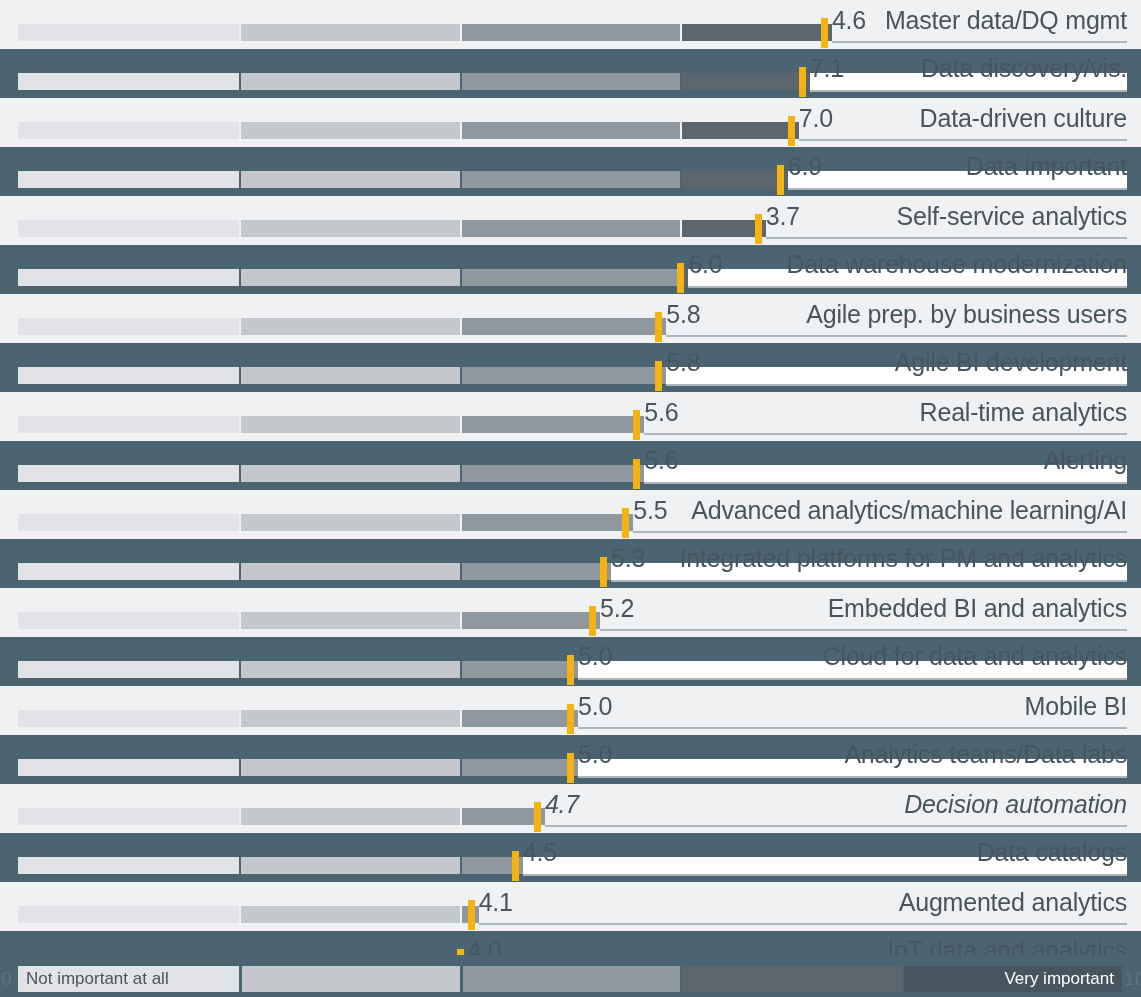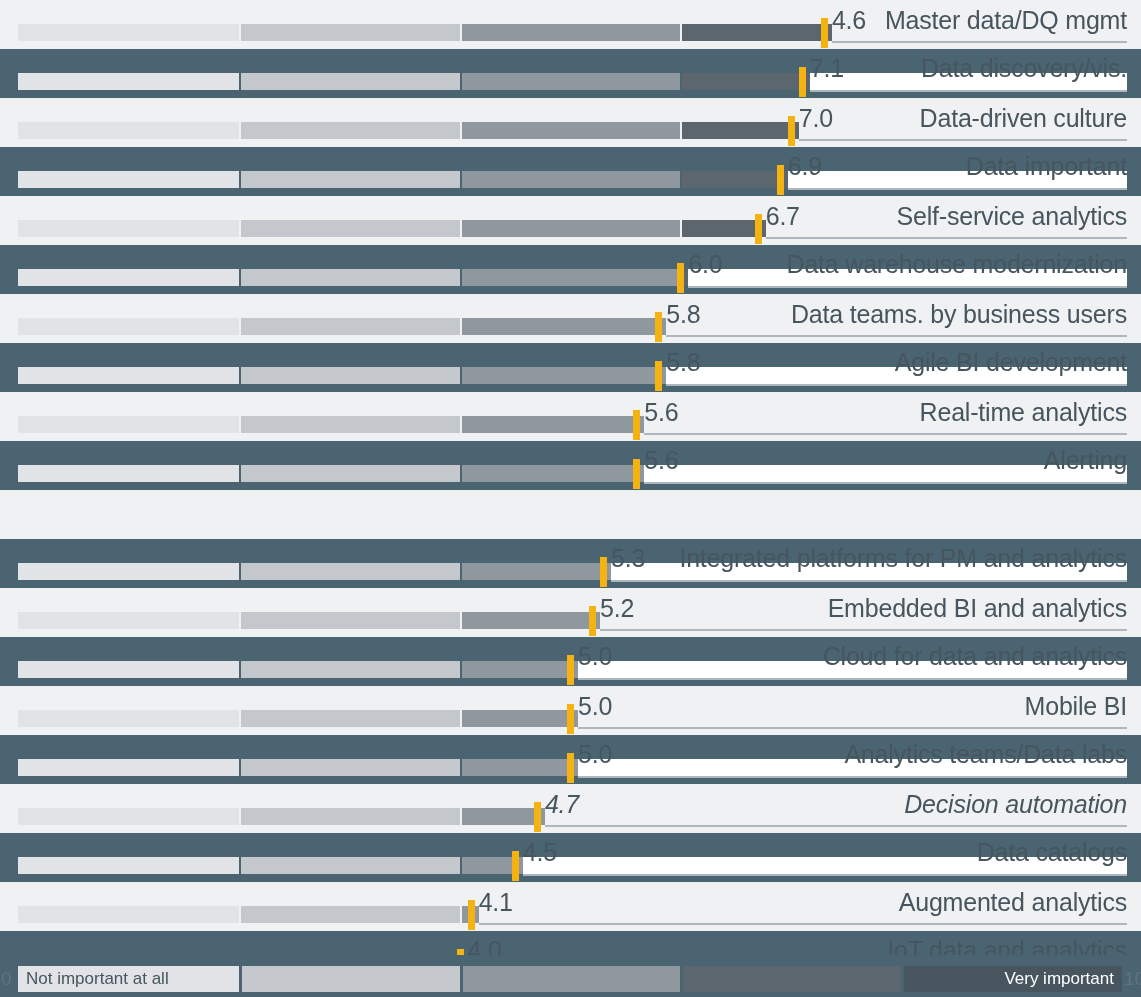--- a/index.html
+++ b/index.html
@@ -197,21 +197,21 @@
         <div class="band" style="left: 18px; width: 220.8px; background: rgb(225, 227, 230);"></div>
         <div class="band" style="left: 240.8px; width: 218.8px; background: rgb(196, 200, 205);"></div>
         <div class="band" style="left: 461.6px; width: 218.8px; background: rgb(143, 151, 159);"></div>
         <div class="band" style="left: 682.4px; width: 218.8px; background: rgb(92, 102, 110);"></div>
         <div class="band" style="left: 903.2px; width: 218.8px; background: rgb(70, 85, 94);"></div>
       </div>
       <div class="measure" style="left: 18px; width: 739.68px; background: rgb(85, 95, 102); opacity: 0;"></div>
       <div class="textband" style="left: 765.68px; width: 361.32px; top: 24px; background: rgb(240, 241, 242);"></div>
       <div class="marker" style="left: 754.68px; background: rgb(245, 179, 18);"></div>
       <div class="labelgroup spread" style="left: 765.68px; width: 361.32px; top: -2px;">
-        <span class="val">6.7</span>
+        <span class="val">3.7</span>
         <span class="title">Self-service analytics</span>
       </div>
       <div class="underline" style="left: 765.68px; width: 361.32px; top: 41px; background: rgb(174, 183, 189);"></div>
     </div>
     <div class="row dark" style="top: 245px;">
       <div class="bands">
         <div class="band" style="left: 18px; width: 220.8px; background: rgb(225, 227, 230);"></div>
         <div class="band" style="left: 240.8px; width: 218.8px; background: rgb(196, 200, 205);"></div>
         <div class="band" style="left: 461.6px; width: 218.8px; background: rgb(143, 151, 159);"></div>
         <div class="band" style="left: 682.4px; width: 218.8px; background: rgb(92, 102, 110);"></div>
@@ -232,21 +232,21 @@
         <div class="band" style="left: 240.8px; width: 218.8px; background: rgb(196, 200, 205);"></div>
         <div class="band" style="left: 461.6px; width: 218.8px; background: rgb(143, 151, 159);"></div>
         <div class="band" style="left: 682.4px; width: 218.8px; background: rgb(92, 102, 110);"></div>
         <div class="band" style="left: 903.2px; width: 218.8px; background: rgb(70, 85, 94);"></div>
       </div>
       <div class="measure" style="left: 18px; width: 640.32px; background: rgb(85, 95, 102); opacity: 0;"></div>
       <div class="textband" style="left: 666.32px; width: 460.68px; top: 24px; background: rgb(240, 241, 242);"></div>
       <div class="marker" style="left: 655.32px; background: rgb(245, 179, 18);"></div>
       <div class="labelgroup spread" style="left: 666.32px; width: 460.68px; top: -2px;">
         <span class="val">5.8</span>
-        <span class="title">Data teams. by business users</span>
+        <span class="title">Agile prep. by business users</span>
       </div>
       <div class="underline" style="left: 666.32px; width: 460.68px; top: 41px; background: rgb(174, 183, 189);"></div>
     </div>
     <div class="row dark" style="top: 343px;">
       <div class="bands">
         <div class="band" style="left: 18px; width: 220.8px; background: rgb(225, 227, 230);"></div>
         <div class="band" style="left: 240.8px; width: 218.8px; background: rgb(196, 200, 205);"></div>
         <div class="band" style="left: 461.6px; width: 218.8px; background: rgb(143, 151, 159);"></div>
         <div class="band" style="left: 682.4px; width: 218.8px; background: rgb(92, 102, 110);"></div>
         <div class="band" style="left: 903.2px; width: 218.8px; background: rgb(70, 85, 94);"></div>
@@ -286,20 +286,37 @@
         <div class="band" style="left: 903.2px; width: 218.8px; background: rgb(70, 85, 94);"></div>
       </div>
       <div class="measure" style="left: 18px; width: 618.24px; background: rgb(85, 95, 102); opacity: 0;"></div>
       <div class="textband" style="left: 644.24px; width: 482.76px; top: 24px; background: rgb(255, 255, 255);"></div>
       <div class="marker" style="left: 633.24px; background: rgb(245, 179, 18);"></div>
       <div class="labelgroup spread" style="left: 644.24px; width: 482.76px; top: -3px;">
         <span class="val">5.6</span>
         <span class="title">Alerting</span>
       </div>
       <div class="underline" style="left: 644.24px; width: 482.76px; top: 41px; background: rgb(174, 183, 189);"></div>
+    </div>
+    <div class="row light" style="top: 490px;">
+      <div class="bands">
+        <div class="band" style="left: 18px; width: 220.8px; background: rgb(225, 227, 230);"></div>
+        <div class="band" style="left: 240.8px; width: 218.8px; background: rgb(196, 200, 205);"></div>
+        <div class="band" style="left: 461.6px; width: 218.8px; background: rgb(143, 151, 159);"></div>
+        <div class="band" style="left: 682.4px; width: 218.8px; background: rgb(92, 102, 110);"></div>
+        <div class="band" style="left: 903.2px; width: 218.8px; background: rgb(70, 85, 94);"></div>
+      </div>
+      <div class="measure" style="left: 18px; width: 607.2px; background: rgb(85, 95, 102); opacity: 0;"></div>
+      <div class="textband" style="left: 633.2px; width: 493.8px; top: 24px; background: rgb(240, 241, 242);"></div>
+      <div class="marker" style="left: 622.2px; background: rgb(245, 179, 18);"></div>
+      <div class="labelgroup spread" style="left: 633.2px; width: 493.8px; top: -2px;">
+        <span class="val">5.5</span>
+        <span class="title">Advanced analytics/machine learning/AI</span>
+      </div>
+      <div class="underline" style="left: 633.2px; width: 493.8px; top: 41px; background: rgb(174, 183, 189);"></div>
     </div>
     <div class="row dark" style="top: 539px;">
       <div class="bands">
         <div class="band" style="left: 18px; width: 220.8px; background: rgb(225, 227, 230);"></div>
         <div class="band" style="left: 240.8px; width: 218.8px; background: rgb(196, 200, 205);"></div>
         <div class="band" style="left: 461.6px; width: 218.8px; background: rgb(143, 151, 159);"></div>
         <div class="band" style="left: 682.4px; width: 218.8px; background: rgb(92, 102, 110);"></div>
         <div class="band" style="left: 903.2px; width: 218.8px; background: rgb(70, 85, 94);"></div>
       </div>
       <div class="measure" style="left: 18px; width: 585.12px; background: rgb(85, 95, 102); opacity: 0;"></div>

